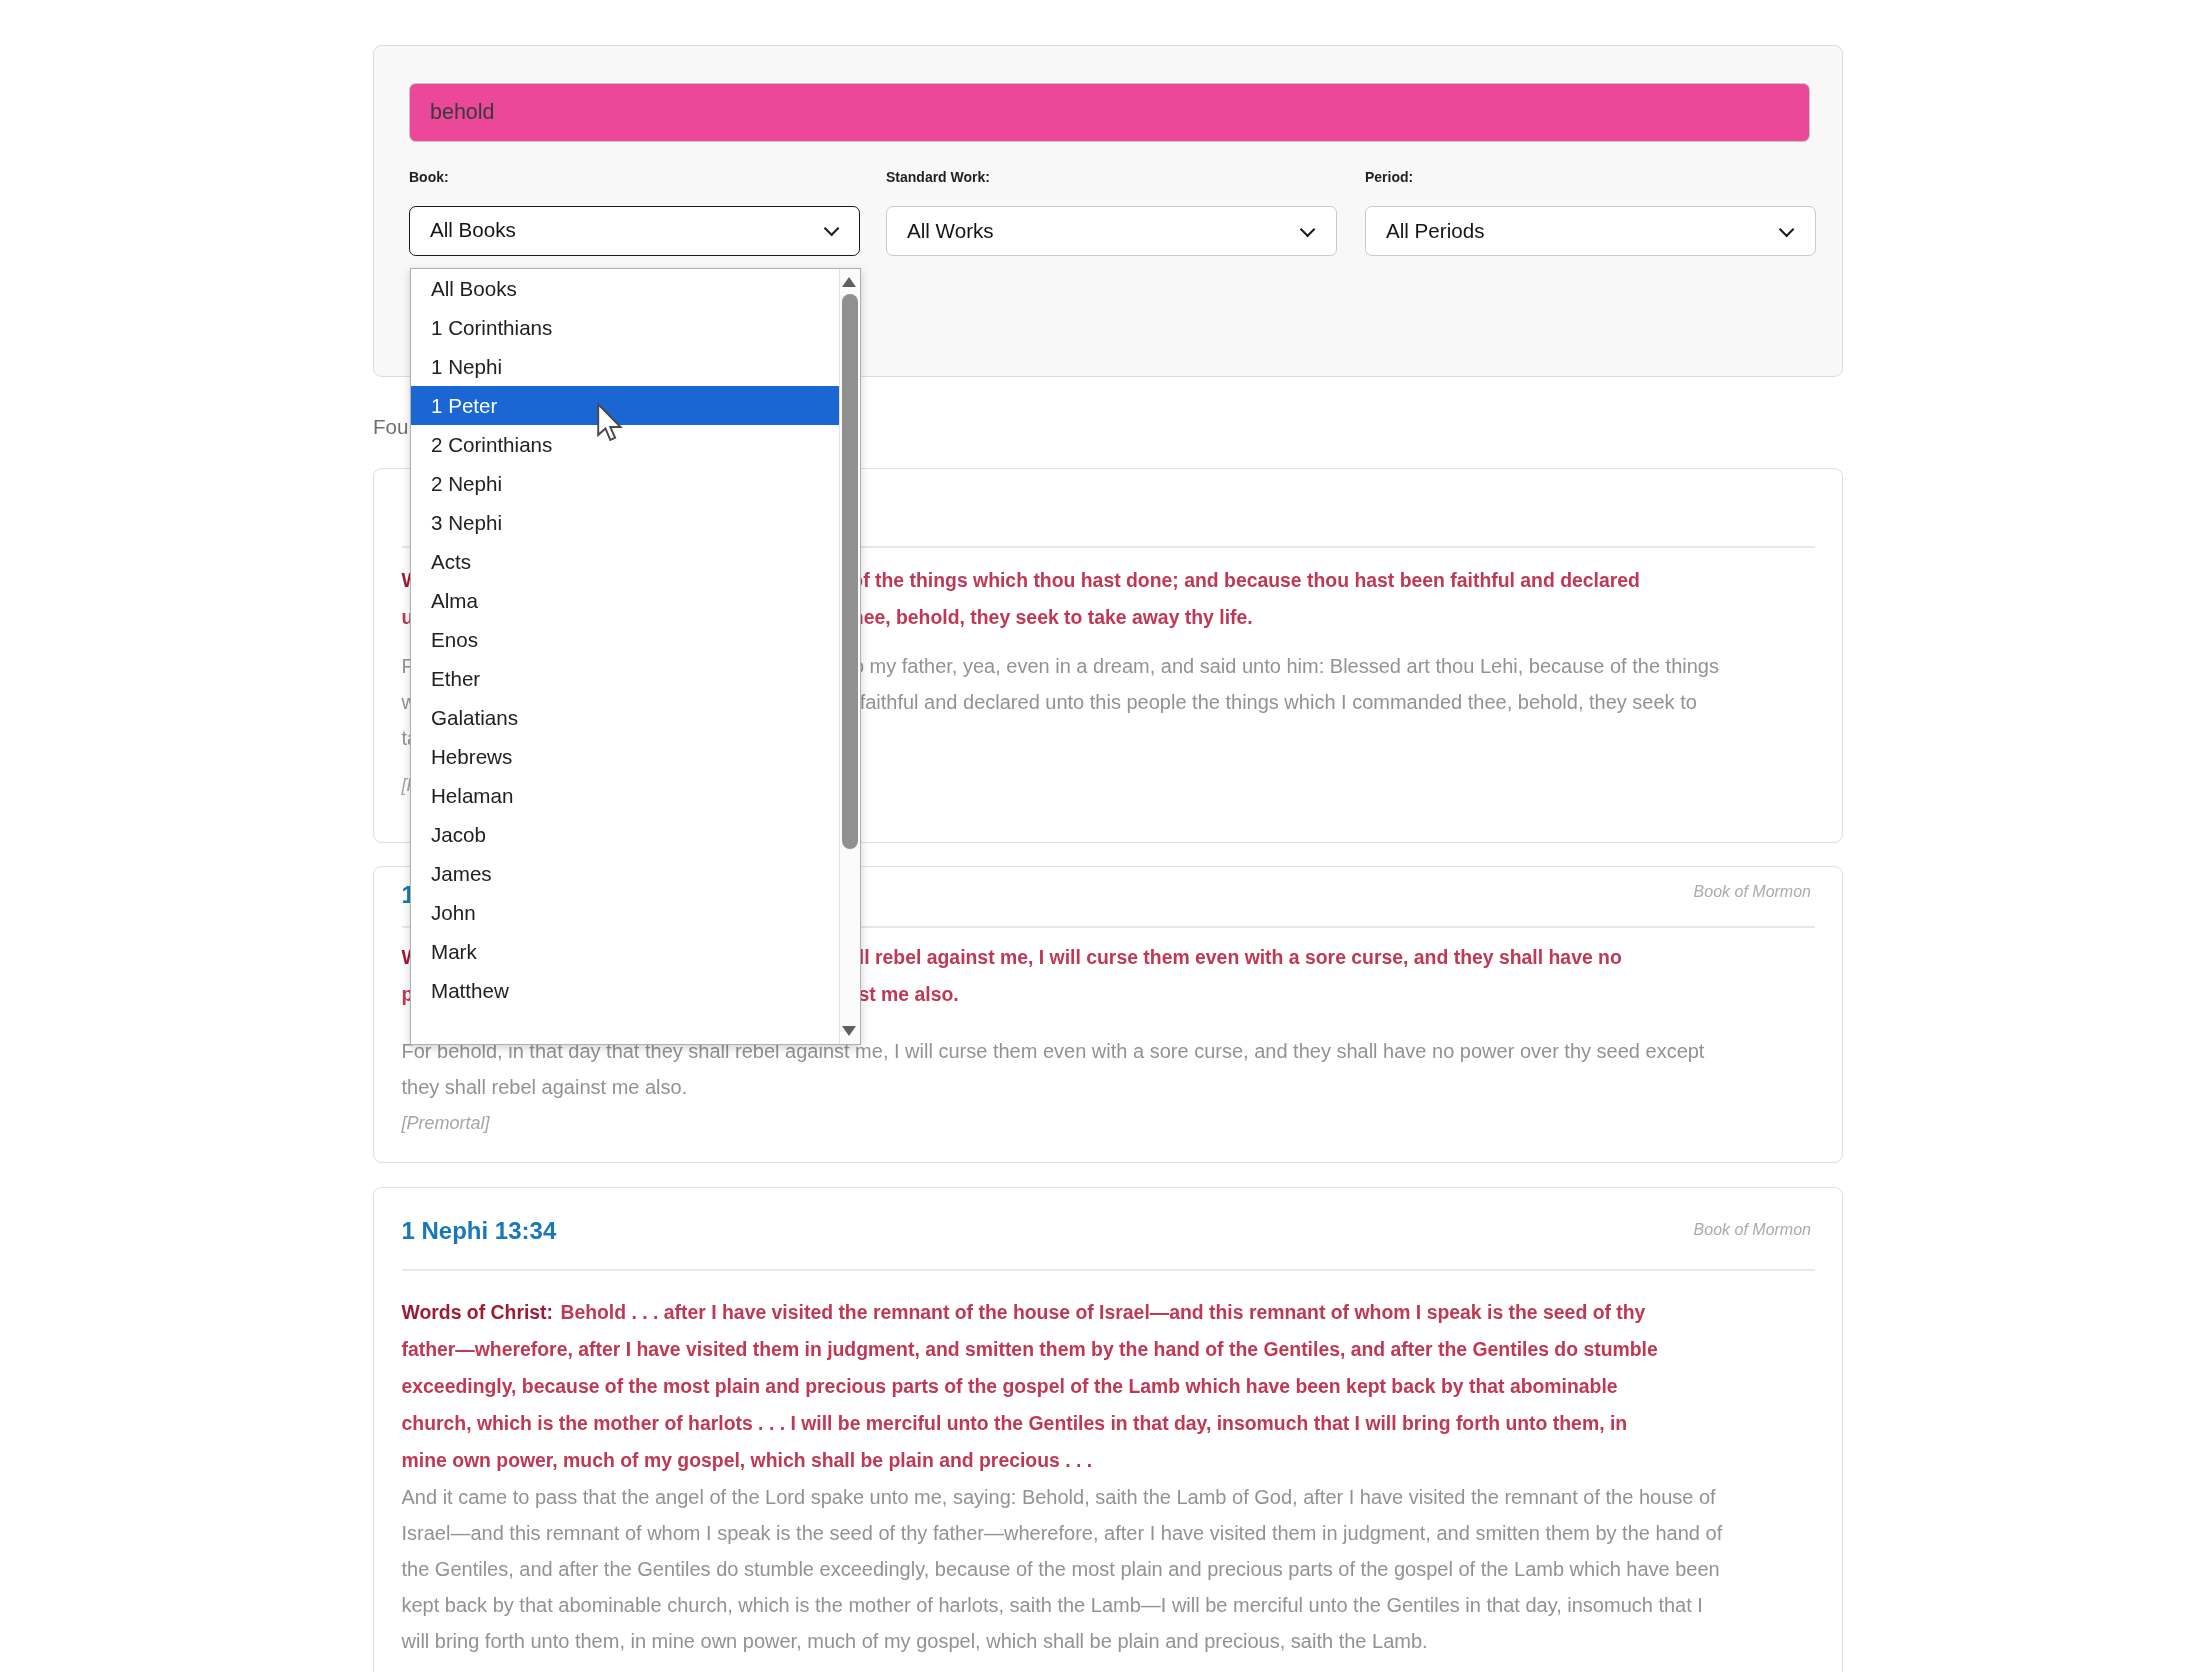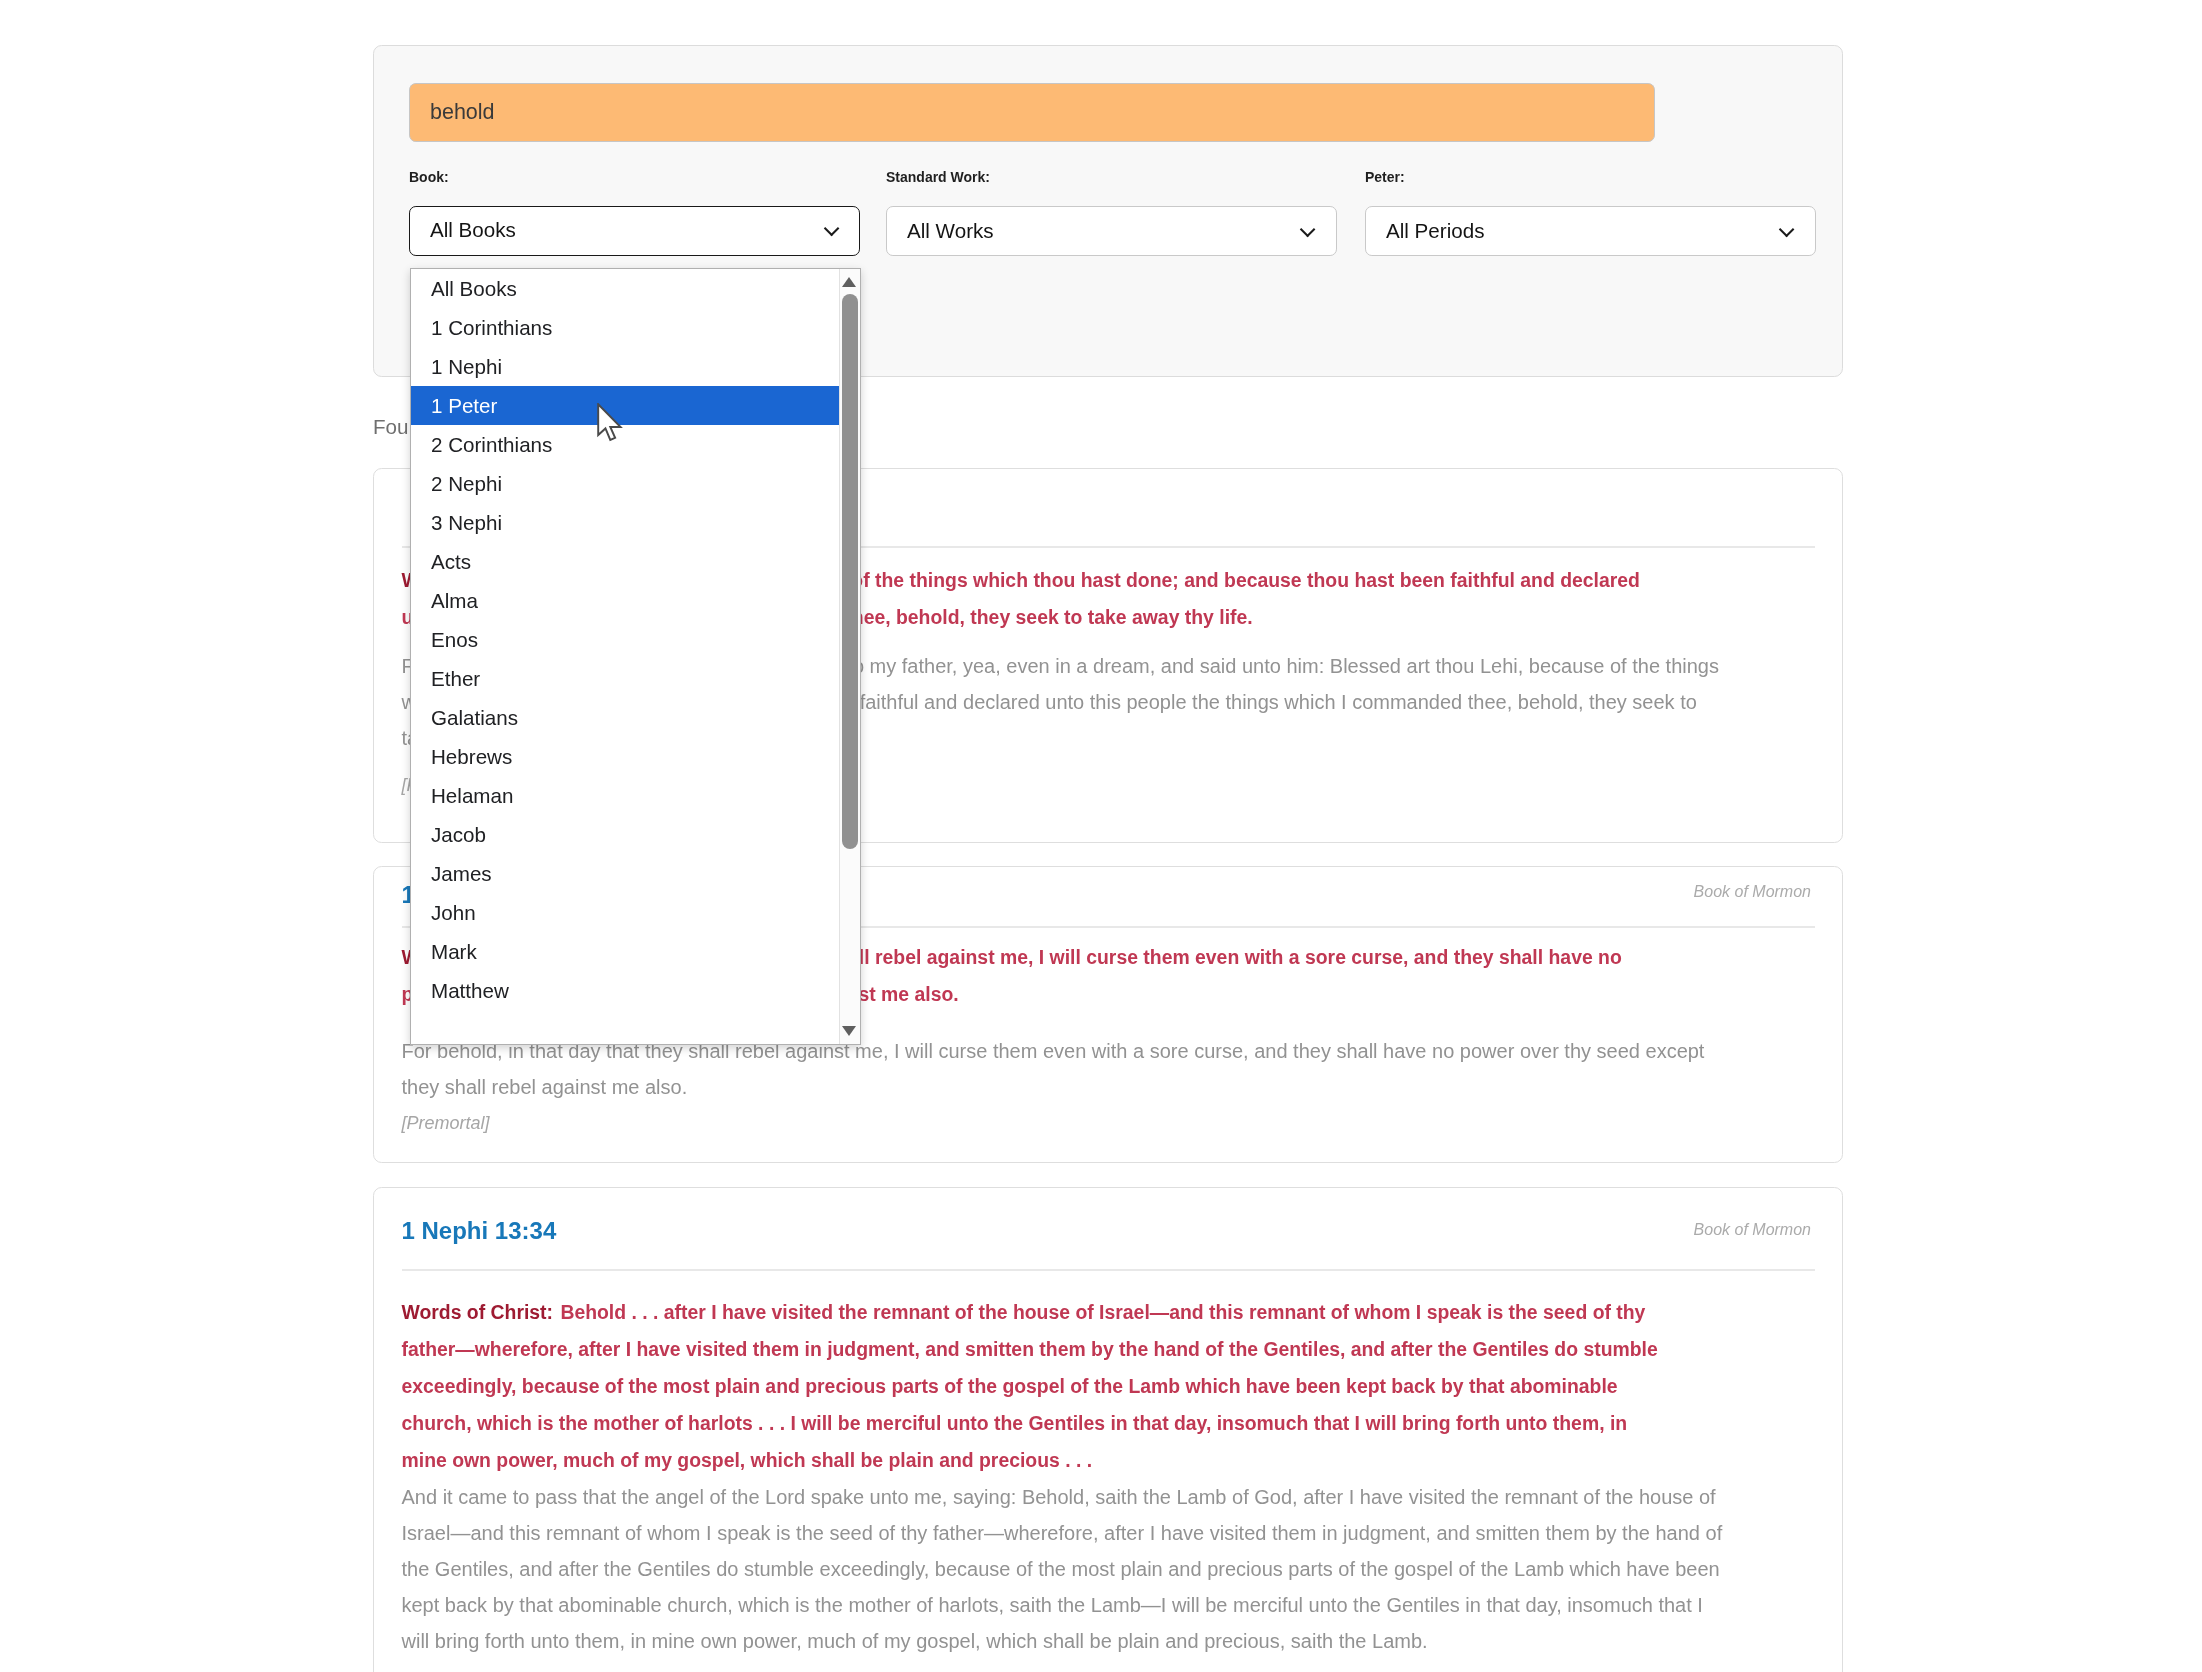--- a/index.html
+++ b/index.html
@@ -16,21 +16,21 @@
     --text-dark:#1f1f1f;
   }
   *{margin:0;padding:0;box-sizing:border-box;}
   html,body{width:2203px;height:1673px;overflow:hidden;background:var(--page-bg);
     font-family:"Liberation Sans","DejaVu Sans",sans-serif;}
   .abs{position:absolute;}
 
   
   .panel{left:373px;top:45px;width:1470px;height:332px;background:var(--panel-bg);
     border:0.9px solid var(--panel-border);border-radius:8.6px;}
-  .search-input{left:409px;top:83px;width:1246px;height:59px;background:#fdba74;
+  .search-input{left:409px;top:83px;width:1401px;height:59px;background:#ec4899;
     border:0.9px solid #c6c6c6;border-radius:6.9px;font-size:21.5px;color:#3a3a3a;
     padding:0 0 0 20px;outline:none;font-family:inherit;}
   .flabel{top:169px;font-size:14px;font-weight:bold;color:var(--text-dark);}
   .select{top:206px;width:451px;height:50px;background:#fff;border:0.9px solid #c9c9c9;
     border-radius:6.9px;font-size:20.6px;color:#141414;line-height:48px;padding-left:20px;
     cursor:default;}
   .select.focused{border:1.7px solid #191919;line-height:46px;}
   .chev{position:absolute;right:22.4px;top:17px;width:11.2px;height:11.2px;
     border-right:2.6px solid #1b1b1b;border-bottom:2.6px solid #1b1b1b;transform:rotate(45deg);}
   .select.focused .chev{right:21.5px;top:16.3px;}
@@ -69,21 +69,21 @@
   .cursor{left:597px;top:403px;z-index:50;}
 </style>
 </head>
 <body>
 
 <div class="abs panel"></div>
 <input class="abs search-input" value="behold" style="">
 
 <div class="abs flabel" style="left:409px;">Book:</div>
 <div class="abs flabel" style="left:886px;">Standard Work:</div>
-<div class="abs flabel" style="left:1365px;">Peter:</div>
+<div class="abs flabel" style="left:1365px;">Period:</div>
 
 <div class="abs select focused" style="left:409px;"><span>All Books</span><span class="chev"></span></div>
 <div class="abs select" style="left:886px;"><span>All Works</span><span class="chev"></span></div>
 <div class="abs select" style="left:1365px;"><span>All Periods</span><span class="chev"></span></div>
 
 <div class="abs summary">Fou</div>
 
 <div class="abs card" style="top:468px;height:375px;">
 
   <div class="abs card-divider" style="top:77px;"></div>

